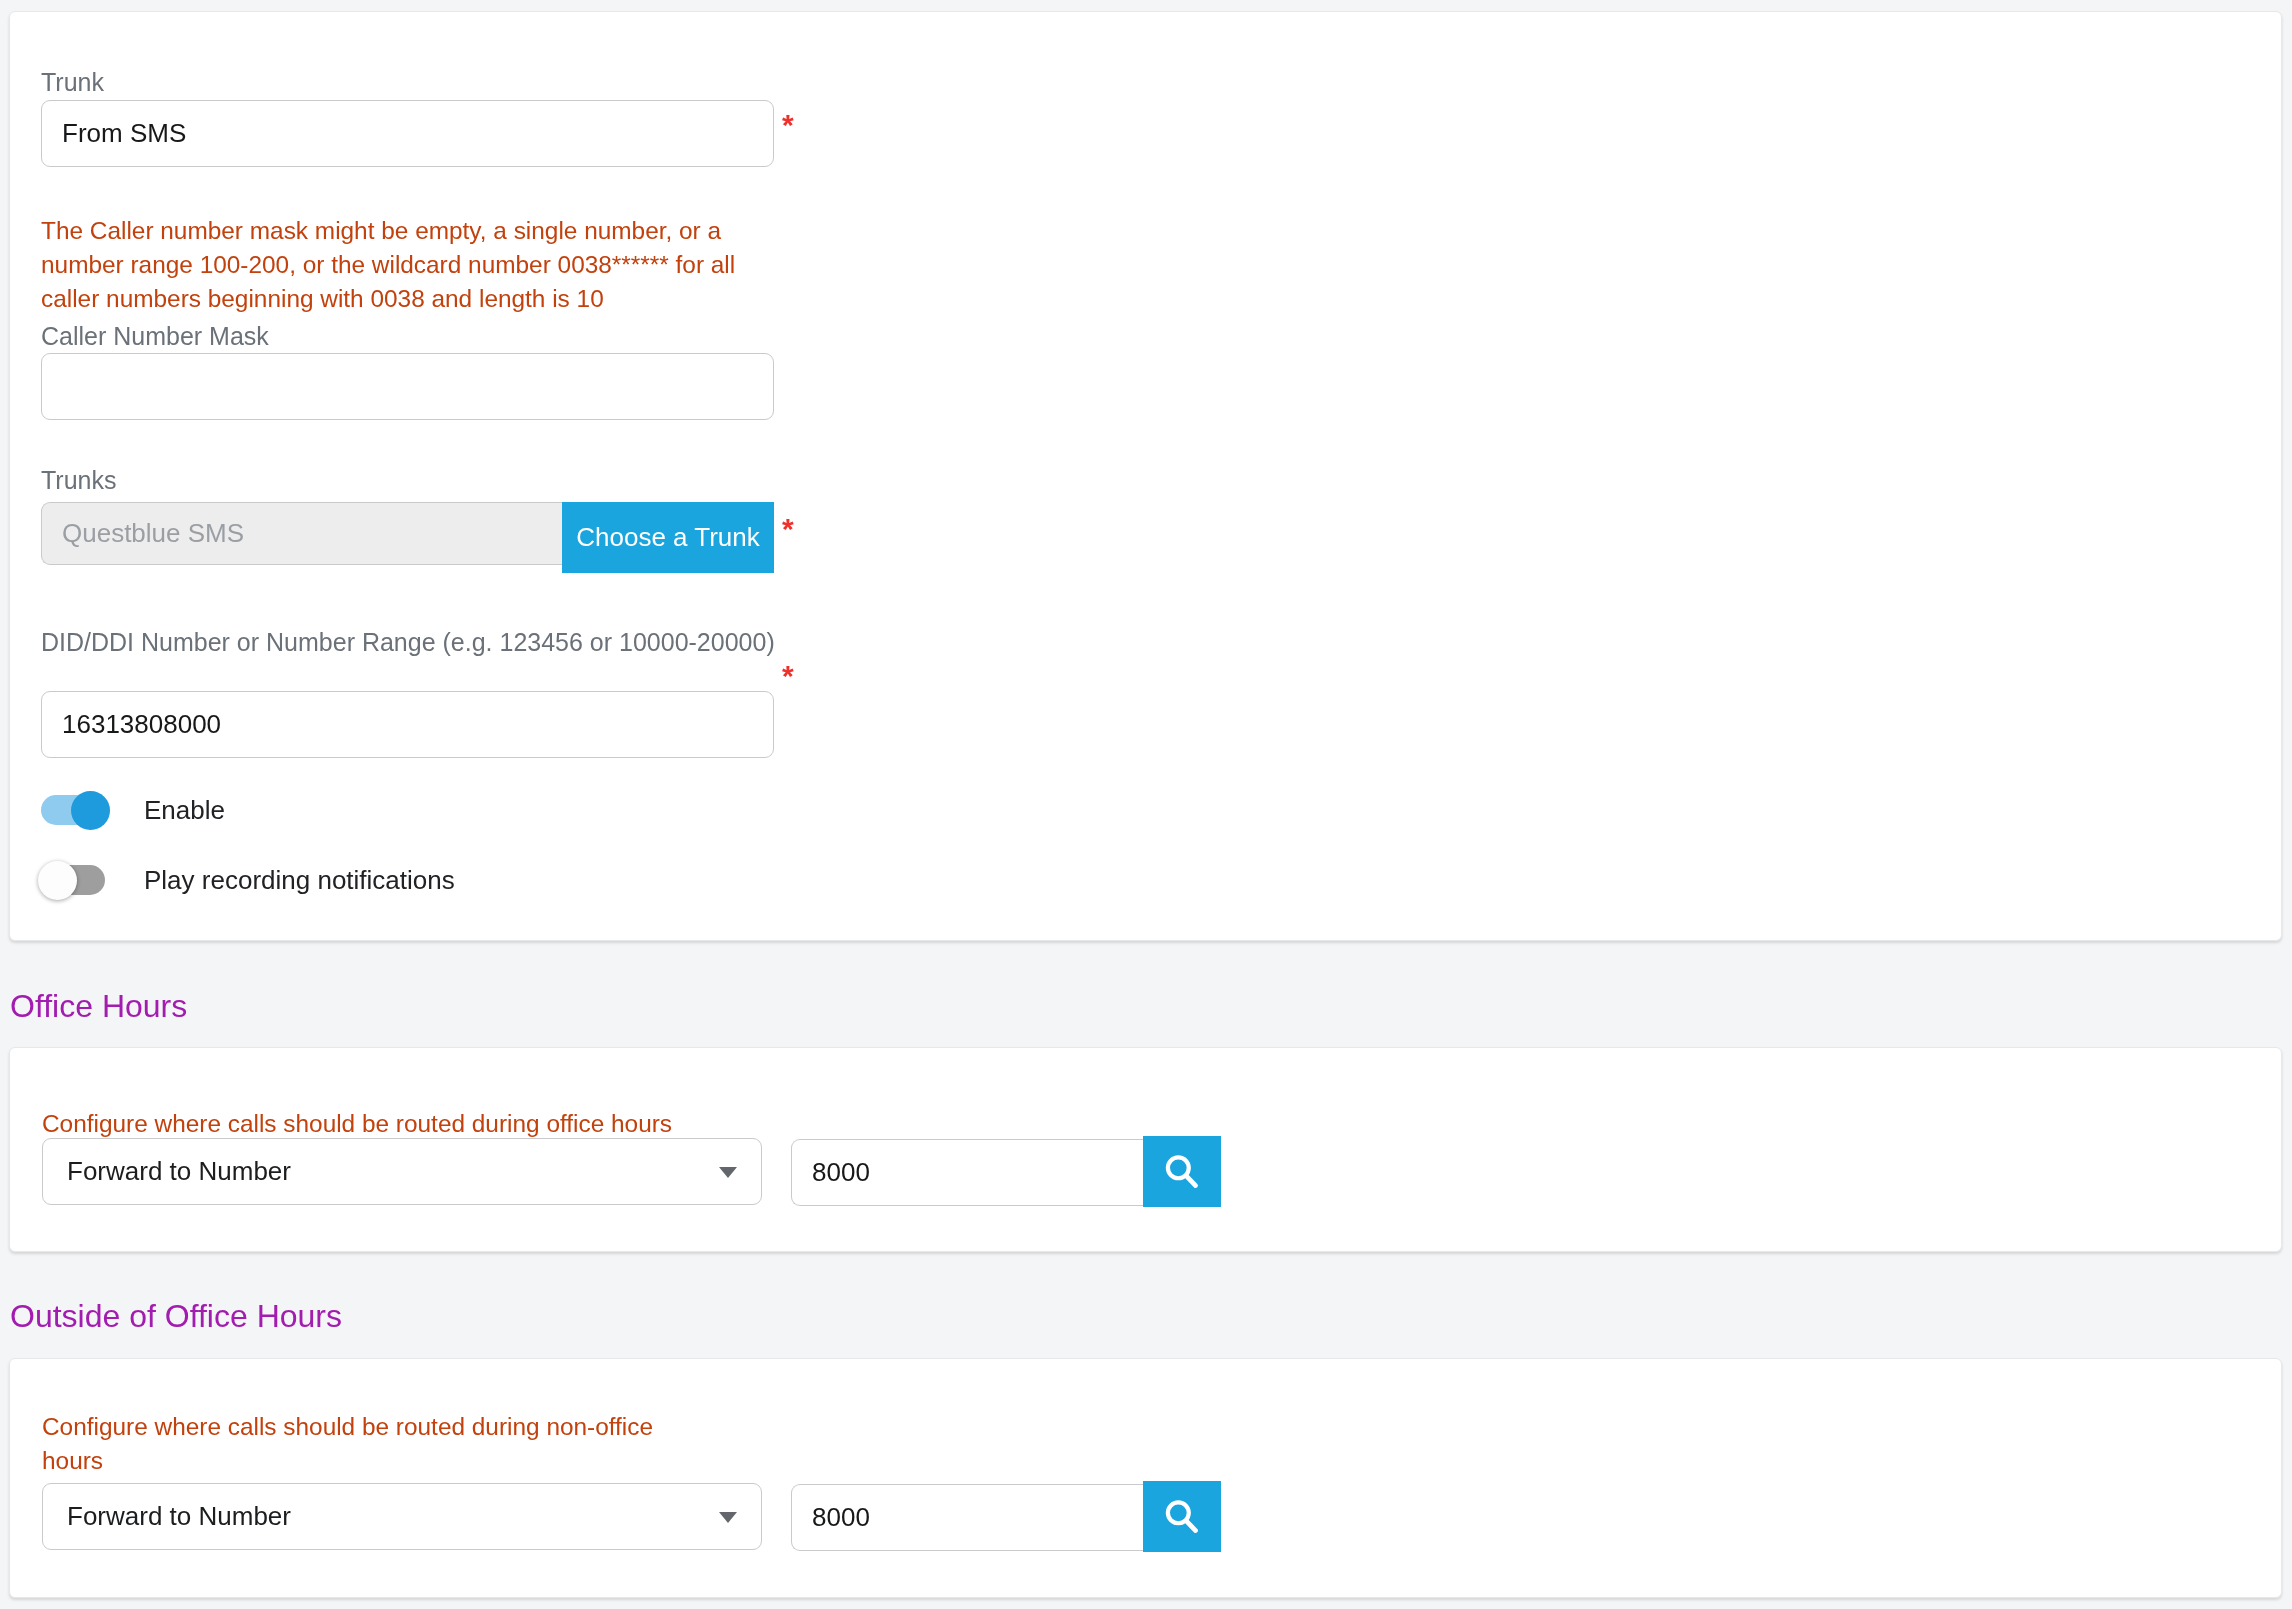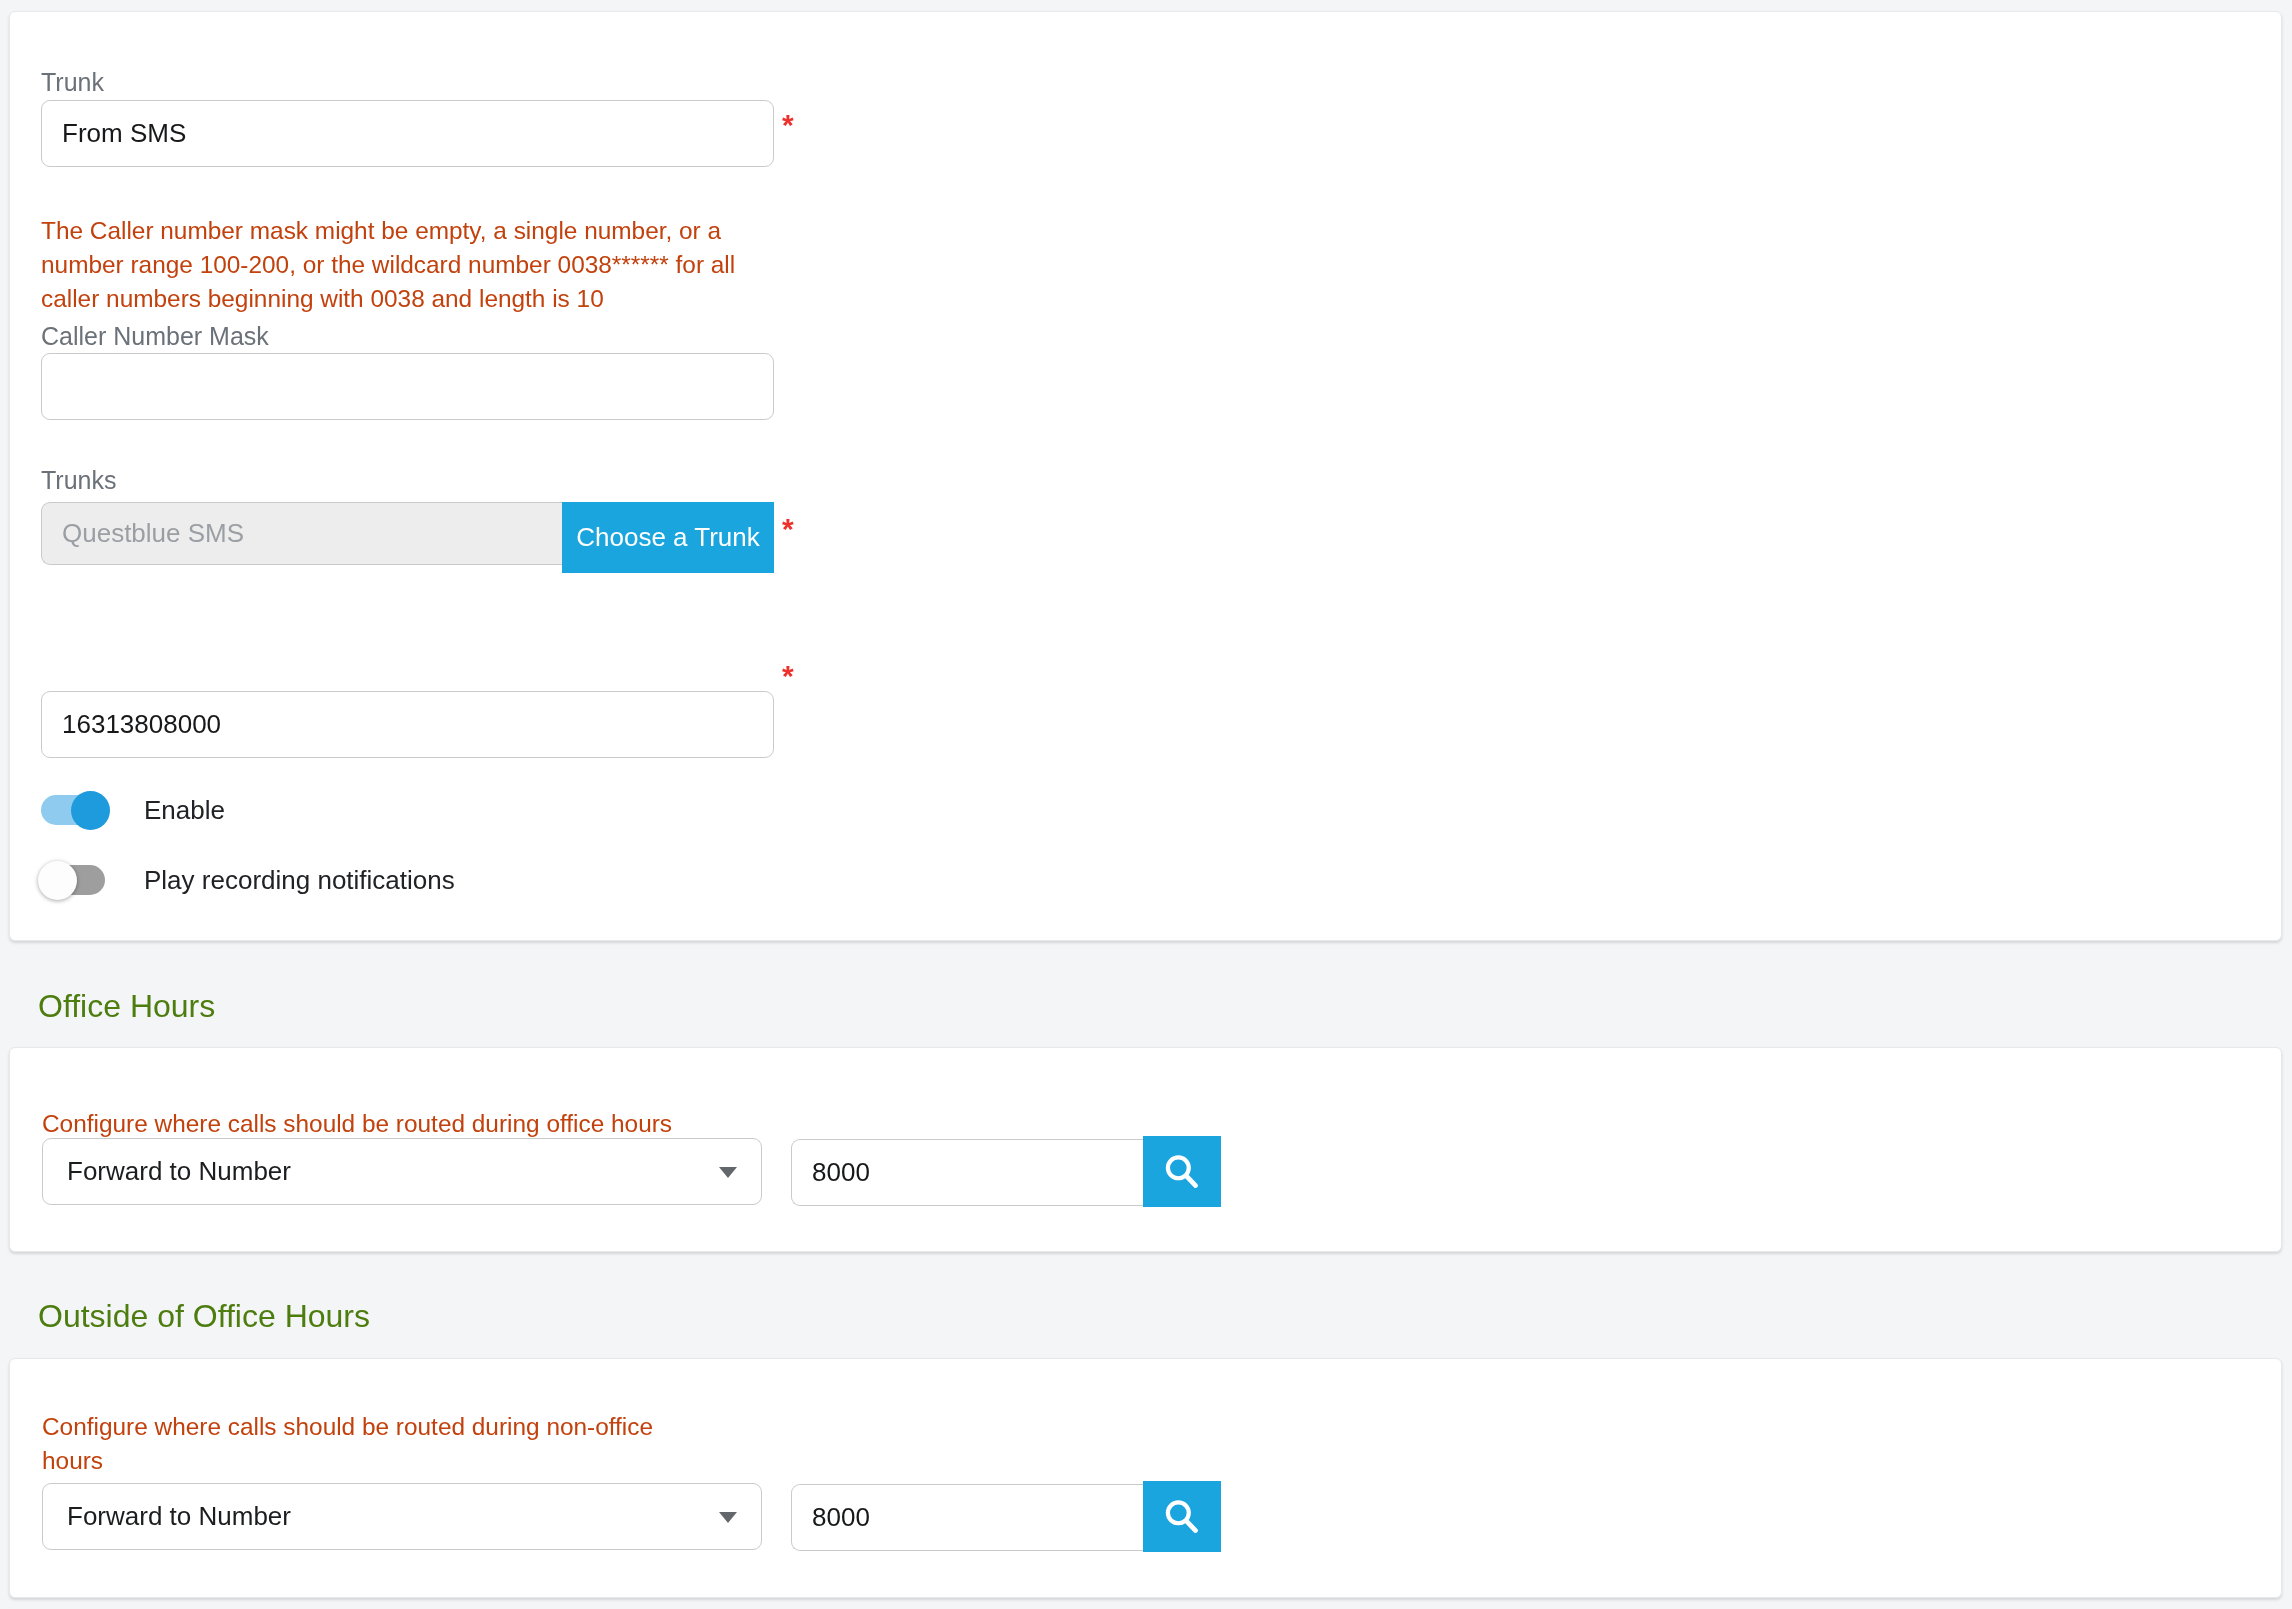--- a/index.html
+++ b/index.html
@@ -87,23 +87,22 @@
   .switch.on  .track { background: #8ecbee; }
   .switch.on  .knob  { left: 30px; background: #1d9bdd; }
   .switch.off .track { background: #9e9e9e; }
   .switch.off .knob  { left: -3px; background: #fdfdfd; box-shadow: 0 1px 4px rgba(0,0,0,0.35); }
   .toggle-label { margin-left: 34px; font-size: 26px; color: #202225; white-space: nowrap; }
 
   .section-heading {
     position: absolute;
     left: 10px;
     font-size: 32px;
-    color: #4d7c0f;
+    color: #a21caf;
     white-space: nowrap;
-    margin-left: 28px;
   }
   #heading-office  { top: 988px; }
   #heading-outside { top: 1298px; text-align: center; }
 
   
   .route-row { display: flex; align-items: flex-start; }
   .select-box {
     position: relative;
     width: 720px;
     height: 67px;
@@ -163,20 +162,21 @@
   <div class="abs field-label" style="left:31px; top:310px;">Caller Number Mask</div>
   <input class="abs text-input" style="left: 31px; top: 341px;" type="text" value="">
 
   <div class="abs field-label" style="left:31px; top:454px;">Trunks</div>
   <div class="abs trunk-row" style="left:31px; top:490px;">
     <input class="trunk-input" type="text" disabled="" value="Questblue SMS" style="">
     <button class="btn-blue trunk-btn">Choose a Trunk</button>
   </div>
   <span class="abs required" style="left:772px; top:500px;">*</span>
 
+  <div class="abs field-label" style="left:31px; top:613px; width:736px; white-space:normal; line-height:34px;">DID/DDI Number or Number Range (e.g. 123456 or 10000-20000)</div>
   <span class="abs required" style="left:772px; top:647px;">*</span>
   <input class="abs text-input" style="left: 31px; top: 679px;" type="text" value="16313808000">
 
   <div class="abs toggle-row" style="left:31px; top:779px;">
     <div class="switch on">
       <span class="track"></span>
       <span class="knob"></span>
     </div>
     <span class="toggle-label">Enable</span>
   </div>

